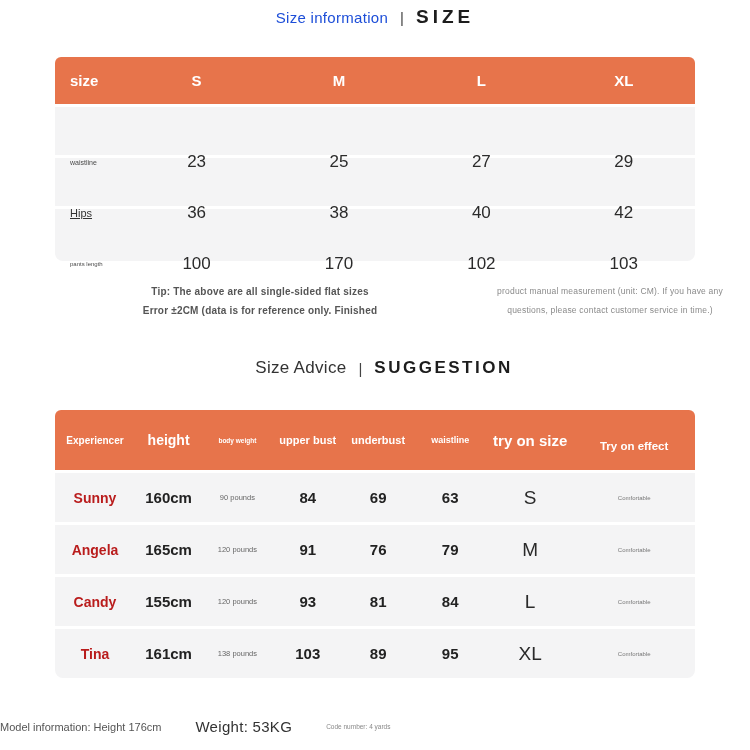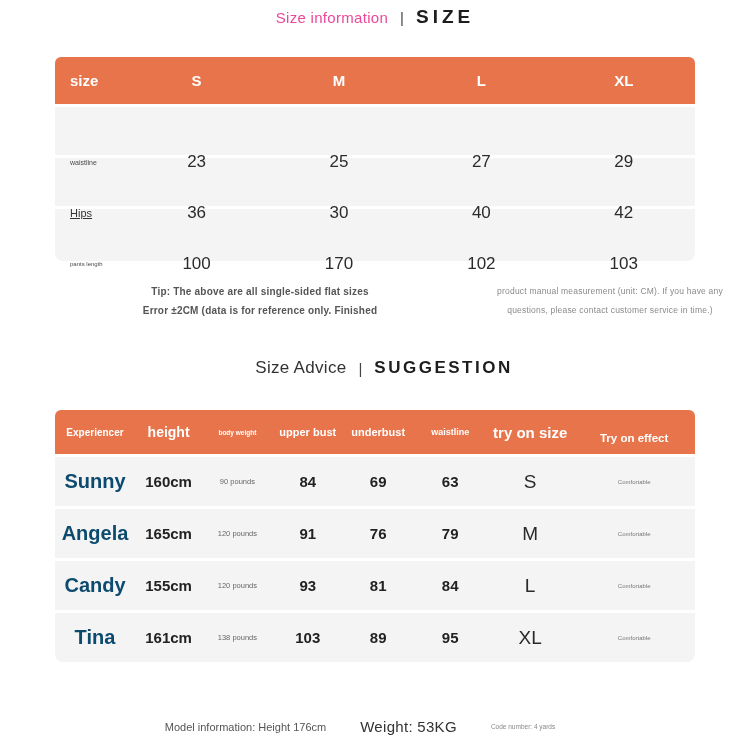--- a/index.html
+++ b/index.html
@@ -15,21 +15,21 @@
   }
   .page{width:750px;height:750px;position:relative;}
 
   
   .section-title{
     display:flex;align-items:center;justify-content:center;gap:10px;
     width:100%;
   }
   .title-1{position:absolute;top:6px;left:0;}
   .title-2{position:absolute;top:358px;left:9px;}
-  .title-left{font-size:15px;color:#ec4899;letter-spacing:.3px;}
+  .title-left{font-size:15px;color:#1d4ed8;letter-spacing:.3px;}
   .title-2 .title-left{font-size:17px;color:#333;}
   .title-divider{font-size:15px;color:#444;font-weight:300;margin:0 2px;}
   .title-right{font-size:19px;font-weight:700;color:#1d1d1d;letter-spacing:4px;}
   .title-2 .title-right{font-size:17px;letter-spacing:2.5px;}
 
   
   .tbl{position:absolute;left:55px;width:640px;}
   .tbl-1{top:57px;}
   .tbl-2{top:410px;}
   .hdr{
@@ -60,40 +60,40 @@
   
   .tip{
     position:absolute;top:286px;left:0;width:750px;
     display:grid;grid-template-columns:390px 310px;
     justify-content:center;row-gap:8px;padding-left:40px;
   }
   .tip-left{font-size:10px;font-weight:700;color:#555;text-align:center;letter-spacing:.2px;}
   .tip-right{font-size:8.5px;color:#8a8a8a;text-align:center;letter-spacing:.2px;}
 
   
-  .tbl-2 .hdr{height:44px;grid-template-columns:12.5% 10.5% 11% 11% 11% 11.5% 13.5% 19%;}
+  .tbl-2 .hdr{height:60px;grid-template-columns:12.5% 10.5% 11% 11% 11% 11.5% 13.5% 19%;}
   .tbl-2 .row{height:49px;grid-template-columns:12.5% 10.5% 11% 11% 11% 11.5% 13.5% 19%;}
   .tbl-2 .hdr .c0{font-size:10px;font-weight:600;}
   .tbl-2 .hdr .c1{font-size:14px;font-weight:700;}
   .tbl-2 .hdr .c2{font-size:6.5px;font-weight:600;}
   .tbl-2 .hdr .c3,.tbl-2 .hdr .c4{font-size:11px;font-weight:700;}
   .tbl-2 .hdr .c5{font-size:9px;font-weight:600;}
   .tbl-2 .hdr .c6{font-size:15px;font-weight:700;}
   .tbl-2 .hdr .c7{font-size:11.5px;font-weight:600;margin-top:12px;}
-  .tbl-2 .row .c0{font-size:20px;font-weight:700;color:#0c4a6e;}
+  .tbl-2 .row .c0{font-size:14px;font-weight:700;color:#b91c1c;}
   .tbl-2 .row .c1{font-size:15px;font-weight:600;color:#222;}
   .tbl-2 .row .c2{font-size:7.5px;font-weight:500;color:#666;}
   .tbl-2 .row .c3,.tbl-2 .row .c4,.tbl-2 .row .c5{font-size:15px;font-weight:600;color:#222;}
   .tbl-2 .row .c6{font-size:19px;font-weight:400;color:#2a2a2a;}
   .tbl-2 .row .c7{font-size:6px;color:#777;}
 
   
   .footer{
     position:absolute;top:718px;left:0;width:720px;
-    display:flex;align-items:center;justify-content:center;gap:34px;
+    display:flex;align-items:center;gap:34px;
   }
   .footer-model{font-size:11px;color:#555;}
   .footer-weight{font-size:15px;color:#333;letter-spacing:.3px;}
   .footer-code{font-size:6.5px;color:#888;}
 </style>
 </head>
 <body>
 
 <div class="page">
 
@@ -114,21 +114,21 @@
     <div class="row row-0">
       <span class="cell cell-label">waistline</span>
       <span class="cell">23</span>
       <span class="cell">25</span>
       <span class="cell">27</span>
       <span class="cell">29</span>
     </div>
     <div class="row row-1">
       <span class="cell cell-label">Hips</span>
       <span class="cell">36</span>
-      <span class="cell">30</span>
+      <span class="cell">38</span>
       <span class="cell">40</span>
       <span class="cell">42</span>
     </div>
     <div class="row row-2">
       <span class="cell cell-label">pants length</span>
       <span class="cell">100</span>
       <span class="cell">170</span>
       <span class="cell">102</span>
       <span class="cell">103</span>
     </div>

